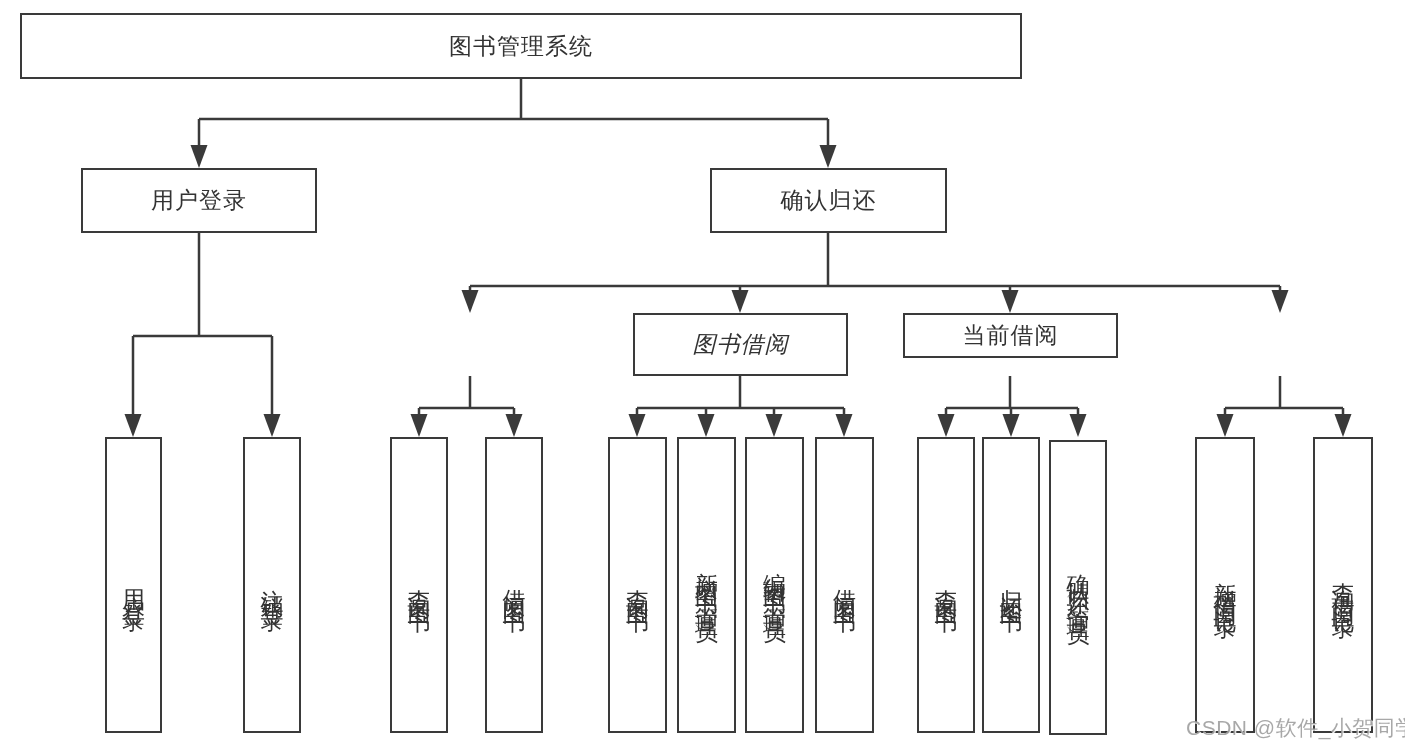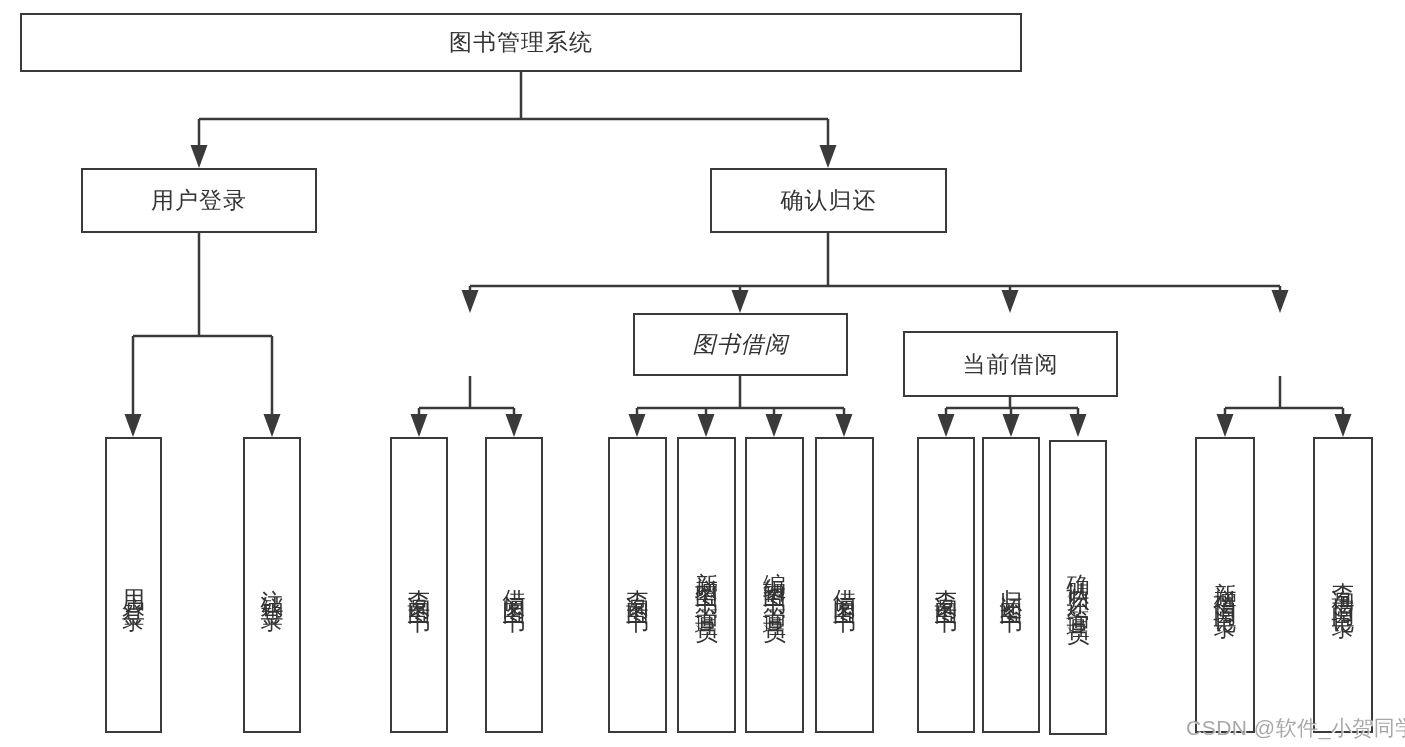--- a/index.html
+++ b/index.html
@@ -80,27 +80,27 @@
       <polygon points="765.5,414 782.5,414 774,437"></polygon>
       <polygon points="835.5,414 852.5,414 844,437"></polygon>
       <polygon points="937.5,414 954.5,414 946,437"></polygon>
       <polygon points="1002.5,414 1019.5,414 1011,437"></polygon>
       <polygon points="1069.5,414 1086.5,414 1078,437"></polygon>
       <polygon points="1216.5,414 1233.5,414 1225,437"></polygon>
       <polygon points="1334.5,414 1351.5,414 1343,437"></polygon>
     </g>
   </svg>
 
-  <div class="node h-node" style="left:20px; top:13px; width:1002px; height:59px;">图书管理系统</div>
+  <div class="node h-node" style="left:20px; top:13px; width:1002px; height:66px;">图书管理系统</div>
 
   <div class="node h-node" style="left:81px; top:168px; width:236px; height:65px;">用户登录</div>
   <div class="node h-node" style="left:710px; top:168px; width:237px; height:65px;">确认归还</div>
 
   <div class="node h-node" style="left:633px; top:313px; width:215px; height:63px;font-style:italic;">图书借阅</div>
-  <div class="node h-node" style="left:903px; top:313px; width:215px; height:66px;margin-top:18px;">当前借阅</div>
+  <div class="node h-node" style="left:903px; top:313px; width:215px; height:45px;">当前借阅</div>
 
   <div class="node v-node" style="left:105px; top:437px; width:57px; height:296px;">
     <span>用户登录</span>
   </div>
   <div class="node v-node" style="left:243px; top:437px; width:58px; height:296px;">
     <span>注销登录</span>
   </div>
 
   <div class="node v-node" style="left:390px; top:437px; width:58px; height:296px;">
     <span>查询图书</span>

